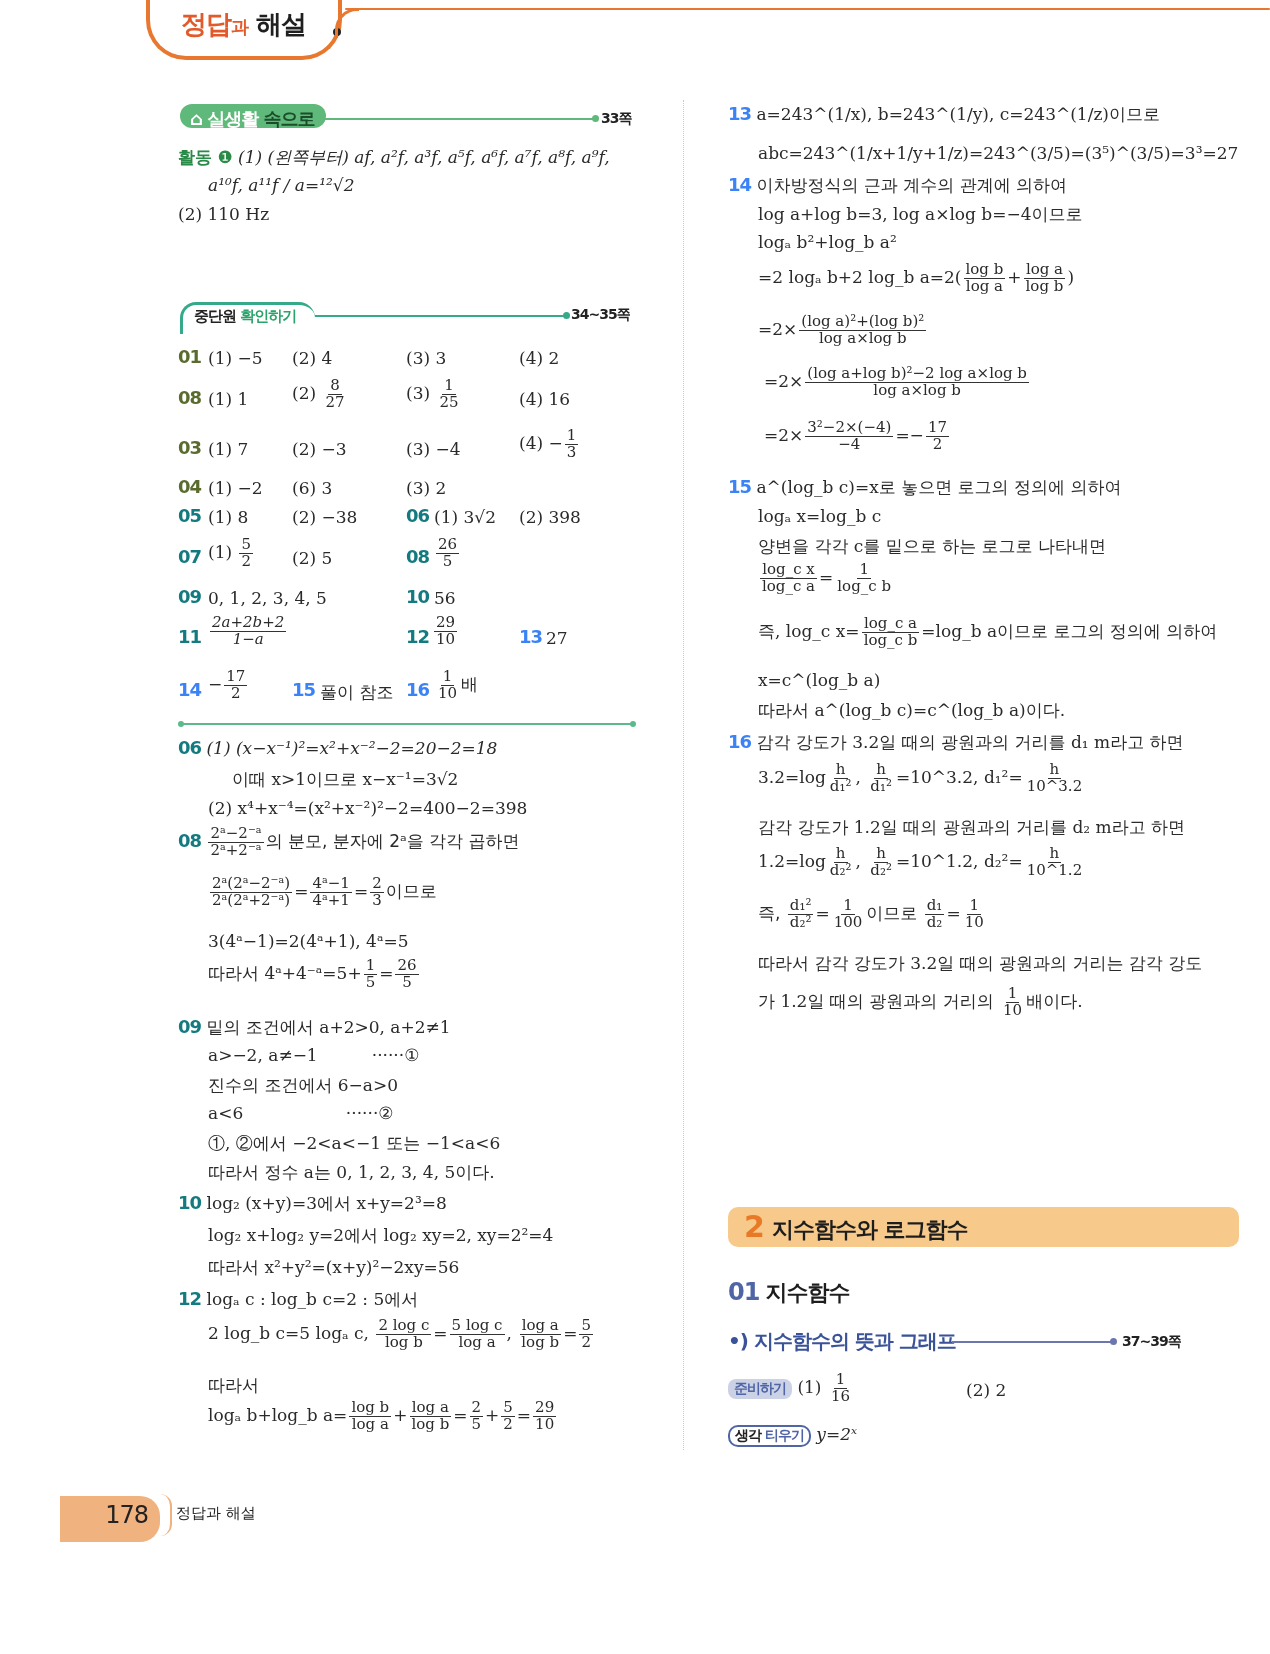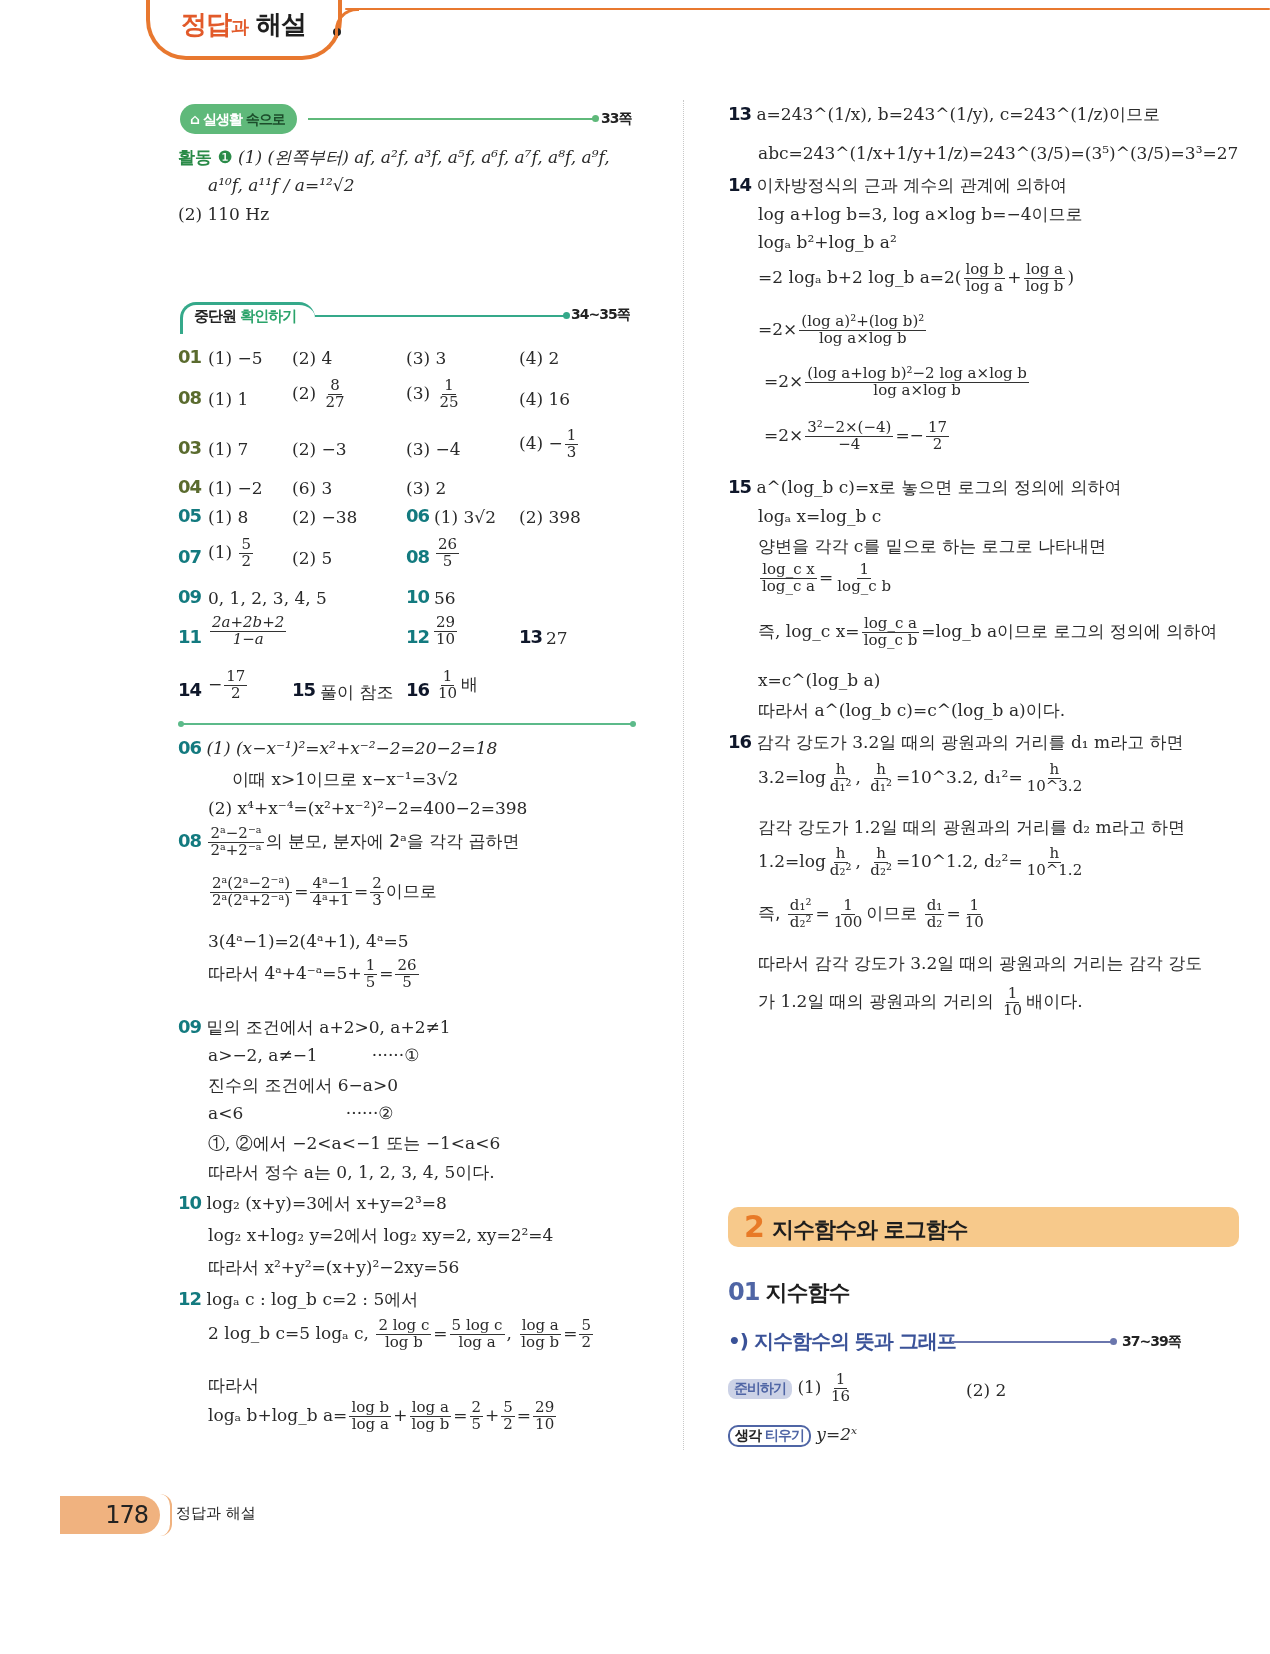--- a/index.html
+++ b/index.html
@@ -13,35 +13,35 @@
     border: 4px solid #e8782f; border-top: none; border-radius: 0 0 40px 40px; }
   .hdr-title { position: absolute; left: 181px; top: 7px; font-family: "DejaVu Sans", sans-serif; font-weight: bold; font-size: 26px; letter-spacing: -1px; }
   .hdr-title .a { color: #e25a2a; }
   .hdr-title .b { color: #e25a2a; font-size: 18px; }
   .hdr-title .c { color: #1f1f1f; }
   .hdr-line { position: absolute; left: 345px; top: 8px; width: 925px; height: 2px; background: #e8782f; border-radius: 2px; }
   .hdr-curve { position: absolute; left: 335px; top: 8px; width: 24px; height: 30px; border-left: 3px solid #e8782f; border-top: 3px solid #e8782f; border-top-left-radius: 22px; }
   .hdr-dot { position: absolute; left: 333px; top: 28px; width: 8px; height: 8px; border-radius: 50%; background: #222; }
 
   
-  .pill-green { position: absolute; left: 180px; top: 104px; height: 30px; padding: 0 12px 0 10px; background: #5fb97a; border-radius: 16px;
-    color: #fff; font-family: "DejaVu Sans", sans-serif; font-weight: bold; font-size: 14px; line-height: 30px; letter-spacing: -1px; }
+  .pill-green { position: absolute; left: 180px; top: 104px; height: 24px; padding: 0 12px 0 10px; background: #5fb97a; border-radius: 16px;
+    color: #fff; font-family: "DejaVu Sans", sans-serif; font-weight: bold; font-size: 18px; line-height: 30px; letter-spacing: -1px; }
   .pill-green .dk { color: #1c4d2b; }
   .sec-line { position: absolute; height: 2px; }
   .sec-dot { position: absolute; width: 7px; height: 7px; border-radius: 50%; }
   .pg-ref { position: absolute; font-family: "DejaVu Sans", sans-serif; font-weight: bold; font-size: 14px; color: #222; letter-spacing: -1px; }
 
   .pill-outline { position: absolute; left: 180px; top: 302px; width: 135px; height: 32px; border: 3px solid #35a98a; border-right: none; border-bottom: none; border-radius: 16px 16px 0 0; }
   .pill-outline-lbl { position: absolute; left: 194px; top: 307px; font-family: "DejaVu Sans", sans-serif; font-weight: bold; font-size: 15px; letter-spacing: -1px; color: #222; }
   .pill-outline-lbl .gr { color: #2aa36a; }
 
   .num { font-family: "DejaVu Sans", sans-serif; font-weight: bold; font-size: 18px; letter-spacing: -1px; }
   .c-olive { color: #5a6b2e; }
   .c-teal { color: #137a7f; }
-  .c-purple { color: #0f172a; }
+  .c-purple { color: #3b82f6; }
   .c-green-t { color: #2a8b48; }
 
   .line { position: absolute; white-space: nowrap; }
   .frac { display: inline-flex; flex-direction: column; align-items: center; vertical-align: middle; margin: 0 2px; line-height: 1.05; }
   .frac .n { border-bottom: 1px solid #333; padding: 0 2px; }
   .frac .d { padding: 0 2px; }
   .frac.sm { font-size: 15px; }
 
   .divider-v { position: absolute; left: 683px; top: 100px; width: 0; height: 1350px; border-left: 1px dotted #c8c8c8; }
   .ans-rule { position: absolute; left: 180px; top: 723px; width: 454px; height: 2px; background: #5cba8a; }
@@ -53,21 +53,21 @@
     font-family: "DejaVu Sans", sans-serif; font-weight: bold; font-size: 22px; line-height: 40px; padding-left: 16px; color: #1d1d1d; letter-spacing: -1px; }
   .chap .n { color: #e87a27; font-size: 30px; margin-right: 8px; }
   .lesson { position: absolute; left: 728px; top: 1278px; font-family: "DejaVu Sans", sans-serif; font-weight: bold; font-size: 22px; letter-spacing: -1px; color: #1d1d1d; }
   .lesson .n { color: #4f65a5; font-size: 24px; margin-right: 6px; }
   .subsec { position: absolute; left: 728px; top: 1328px; font-family: "DejaVu Sans", sans-serif; font-weight: bold; font-size: 20px; color: #3a5298; letter-spacing: -1px; }
   .tag-fill { display: inline-block; background: #ccd2e6; color: #4f65a5; border-radius: 8px; padding: 1px 6px; font-family: "DejaVu Sans", sans-serif; font-weight: bold; font-size: 14px; letter-spacing: -1px; }
   .tag-out { display: inline-block; border: 2px solid #4f65a5; color: #222; border-radius: 10px; padding: 0 5px; font-family: "DejaVu Sans", sans-serif; font-weight: bold; font-size: 14px; letter-spacing: -1px; }
   .tag-out .bl { color: #4f65a5; }
 
   
-  .foot-num { position: absolute; left: 60px; top: 1496px; width: 100px; height: 38px; background: #f0b27f; border-radius: 0 20px 20px 0;
+  .foot-num { position: absolute; left: 60px; top: 1496px; width: 100px; height: 46px; background: #f0b27f; border-radius: 0 20px 20px 0;
     font-family: "DejaVu Sans", sans-serif; font-size: 24px; color: #222; text-align: right; padding-right: 12px; line-height: 38px; letter-spacing: -1px; }
   .foot-arc { position: absolute; left: 160px; top: 1494px; width: 12px; height: 42px; border-right: 2px solid #f0b27f; border-radius: 0 20px 20px 0; }
   .foot-lbl { position: absolute; left: 176px; top: 1504px; font-family: "DejaVu Sans", sans-serif; font-size: 15px; color: #222; }
 </style>
 </head>
 <body>
 
 <div>
   <div class="hdr-tab"></div>
   <div class="hdr-title">

